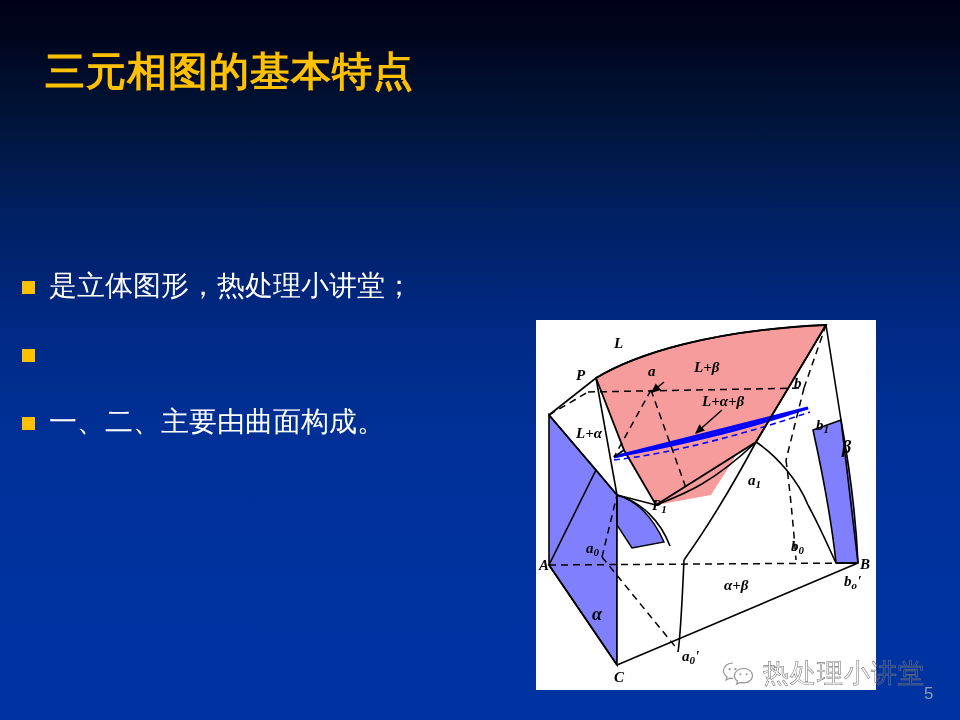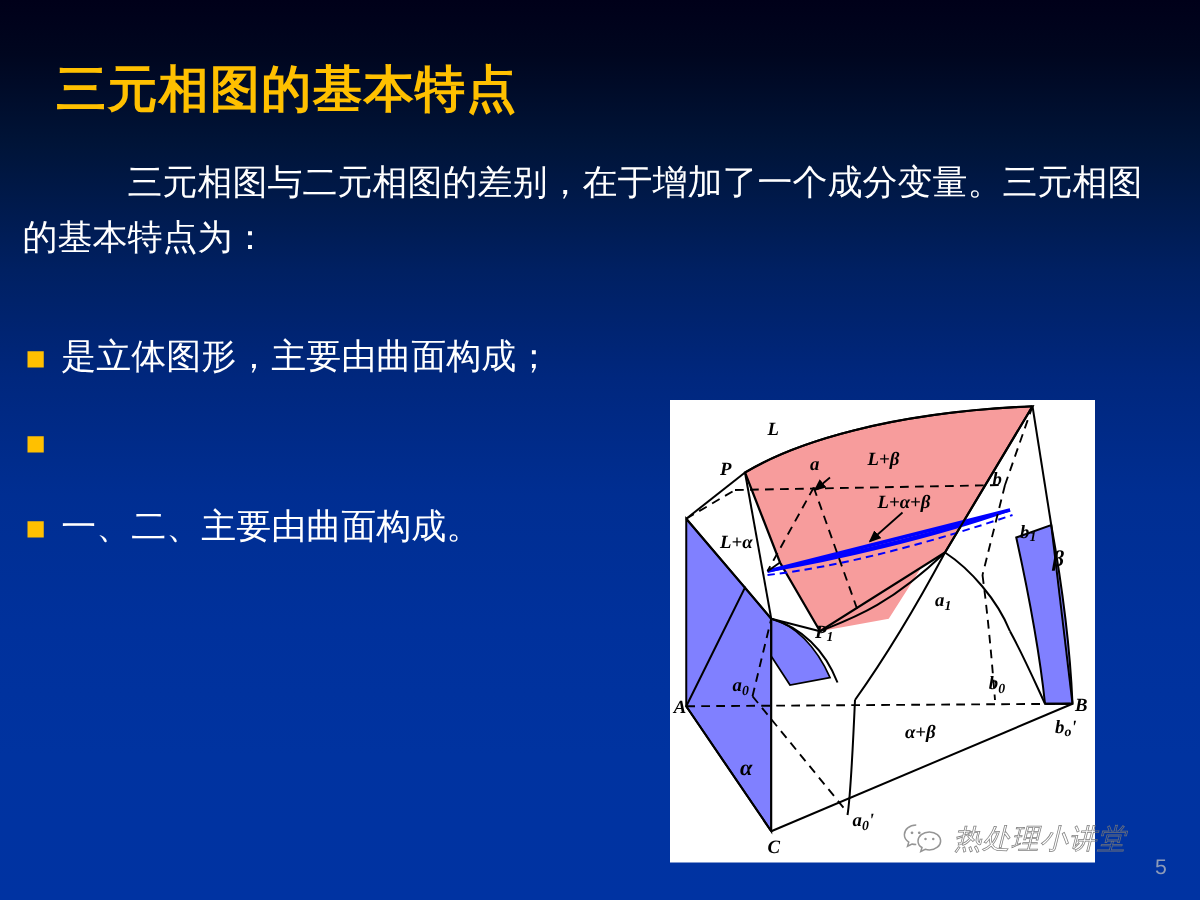--- a/index.html
+++ b/index.html
@@ -101,53 +101,51 @@
     position: absolute;
     left: 722px;
     top: 656px;
     display: flex;
     align-items: center;
     color: #FFFFFF;
     opacity: 0.92;
     pointer-events: none;
   }
   #watermark .wm-text {
-    font-size: 22px;
+    font-size: 26px;
     letter-spacing: 1px;
     font-family: "Liberation Sans", "DejaVu Sans", sans-serif;
     -webkit-text-stroke: 0.6px #777;
     color: transparent;
-    font-style: italic;
   }
   #wechat-icon { margin-right: 7px; }
 
   
   #page-number {
     position: absolute;
     left: 924px;
     top: 684px;
     font-size: 17px;
     color: #8d9bb8;
     font-family: "Liberation Sans", "DejaVu Sans", sans-serif;
   }
 </style>
 </head>
 <body>
 
 <div id="slide">
 
   <div id="title">三元相图的基本特点</div>
 
-  <div id="para">三元相图与二元相图的差别，在于增加了一个成分变量。三元相图的基本特点为：</div>
 
   <div id="bullets">
 
     <div class="bullet-row">
       <span class="bullet-mark"></span>
-      <span class="bullet-text">是立体图形，主要由曲面构成；</span>
+      <span class="bullet-text">是立体图形，热处理小讲堂；</span>
     </div>
 
     <div class="bullet-row">
       <span class="bullet-mark"></span>
     </div>
 
     <div class="bullet-row">
       <span class="bullet-mark"></span>
       <span class="bullet-text">一、二、主要由曲面构成。</span>
     </div>

